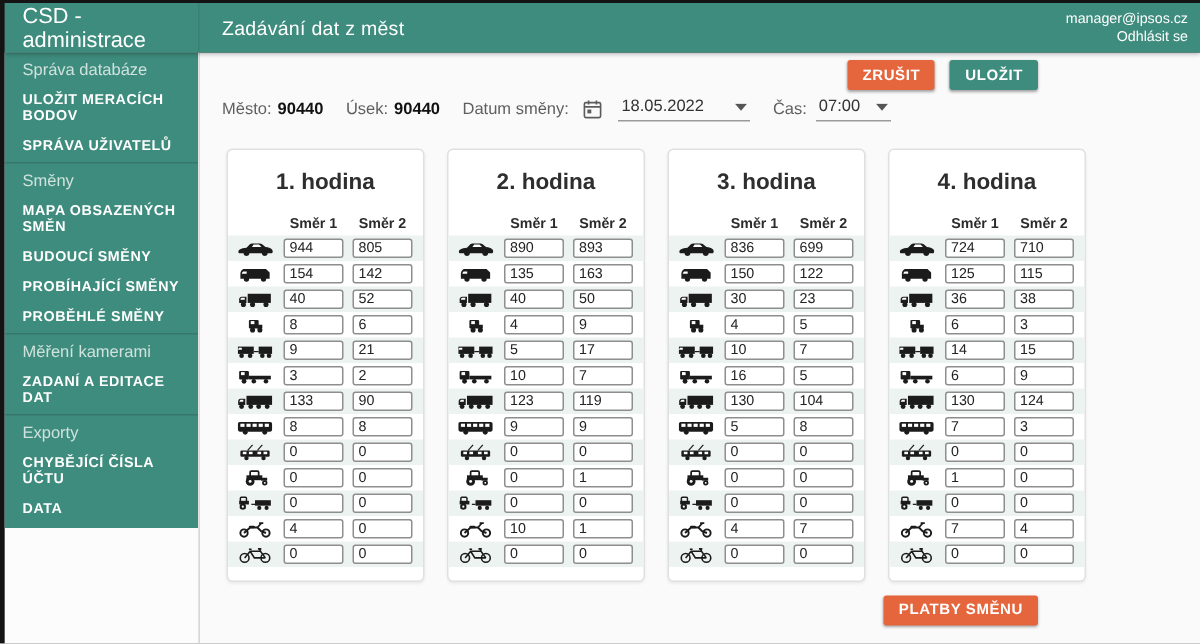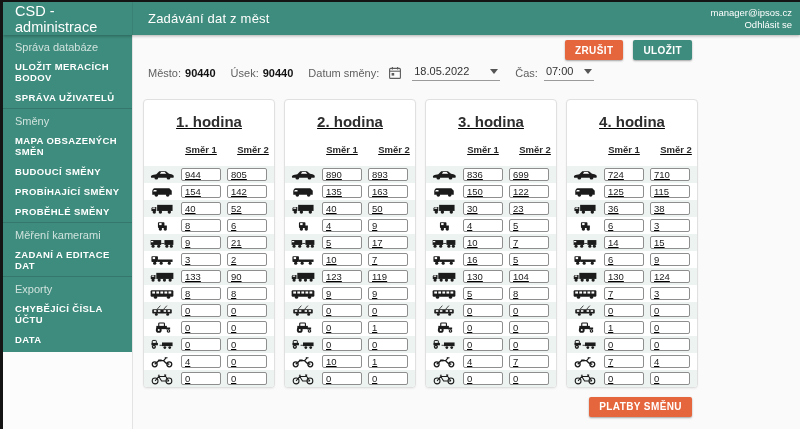--- a/index.html
+++ b/index.html
@@ -41,29 +41,29 @@
   .form-row .gap { margin-left:15px; }
   .cal { margin-left:9px; display:inline-flex; align-items:center; cursor:pointer; }
   .cal svg { width:14px; height:14px; display:block; }
   .select { display:inline-flex; align-items:center; justify-content:space-between;
             border-bottom:1px solid #9a9a9a; padding:0 2px 3px 2px; margin-left:10px; cursor:pointer; color:#333; }
   .select.date { width:88px; }
   .select.time { width:50px; margin-left:6px; }
   .caret svg { width:8px; height:5px; display:block; }
 
   
-  .cards-row { position:absolute; top:64px; left:10px; display:flex; gap:9px;text-decoration:underline; }
+  .cards-row { position:absolute; top:64px; left:18px; display:flex; gap:15px; }
   .card { width:132px; height:289px; background:#fff; border:1px solid #e0e0e0; border-radius:4px;
           box-shadow:0 1px 2px rgba(0,0,0,.06); overflow:hidden; }
   .card-title { padding-top:13px; text-align:center; font-size:15px; font-weight:700; color:#2e2e2e; }
   .dir-head { display:flex; align-items:center; gap:5px; padding:0 5px; margin-top:12px; height:14px; }
   .dir-head .spacer { width:27px; flex:0 0 27px; }
   .dir-head .dh { width:40px; flex:0 0 40px; text-align:center; font-size:9.5px; font-weight:700; color:#2b2b2b; }
-  .dir-head .dh + .dh { margin-left:7px; }
-  .rows { margin-top:10px; }
+  .dir-head .dh + .dh { margin-left:1px; }
+  .rows { margin-top:1px; }
   .vrow { display:flex; align-items:center; gap:5px; height:17px; padding:0 5px; }
   .vrow.stripe { background:#edf3f1; }
   .vicon { width:27px; flex:0 0 27px; display:flex; align-items:center; }
   .vicon svg { width:26px; height:13px; display:block; }
   .vinput { width:40px; flex:0 0 40px; height:13px; border:1px solid #8e8e8e; border-radius:2px; background:#fff;
             font-family:"Liberation Sans", sans-serif; font-size:9.5px; color:#222; padding:0 2px 0 3px; }
   .vinput + .vinput { margin-left:1px; }
 
   .delete-row { position:absolute; top:361px; right:108px; }
 </style>

